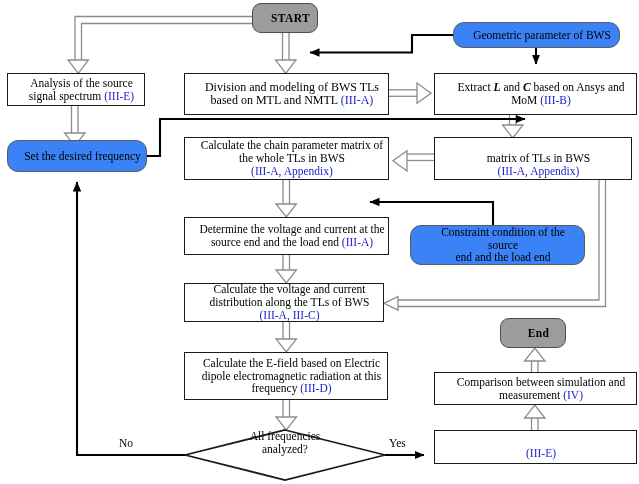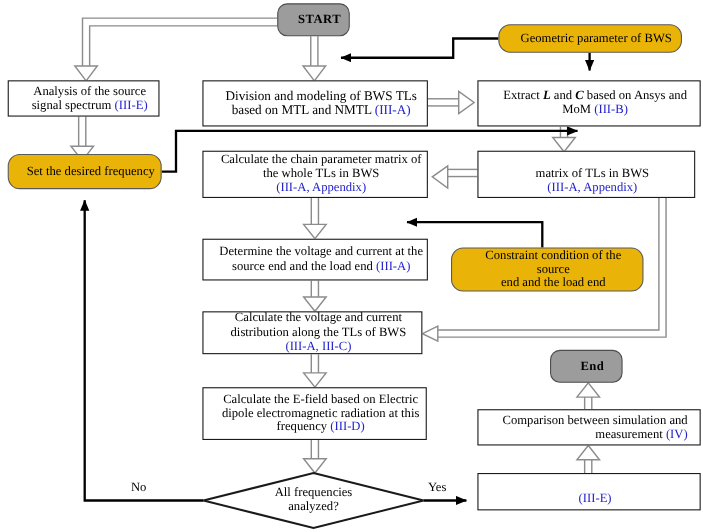--- a/index.html
+++ b/index.html
@@ -35,26 +35,26 @@
   }
   .term{
     border:1.4px solid #4d4d4d;
     background:#9c9c9c;
     border-radius:9px;
     font-weight:bold;
     letter-spacing:.4px;
   }
   .rounded{
     border:1.4px solid #5a5a5a;
-    background:#eab308;
+    background:#3b82f6;
     border-radius:11px;
   }
   .diamond-wrap{
     position:absolute;z-index:5;
-    display:flex;align-items:center;justify-content:center;
+    display:flex;justify-content:center;
   }
   .diamond-wrap .dlabel{
     position:relative;z-index:2;text-align:center;line-height:1.12;
   }
   .edge-label{
     position:absolute;z-index:6;color:#000;
   }
   .ref{color:#2222cc;}
   .ital{font-style:italic;font-weight:bold;}
 </style>
@@ -223,21 +223,21 @@
     </span>
   </div>
 
   <div class="node rect" style="left:434px;top:430px;width:203px;height:34px;font-size:11.5px;">
     <span class="txt">
       <br>
       <span class="ref">(III-E)</span>
     </span>
   </div>
 
-  <div class="node rect" style="left:434px;top:372px;width:203px;height:33px;font-size:11.5px;text-align:right;">
+  <div class="node rect" style="left:434px;top:372px;width:203px;height:33px;font-size:11.5px;">
     <span class="txt">
       <span>Comparison between simulation and</span><br>
       <span>measurement  </span><span class="ref">(IV)</span>
     </span>
   </div>
 
   <div class="node term" style="left:500px;top:318px;width:66px;height:30px;font-size:11.5px;font-family:Liberation Serif, serif;">
     <span class="txt">End</span>
   </div>
 

